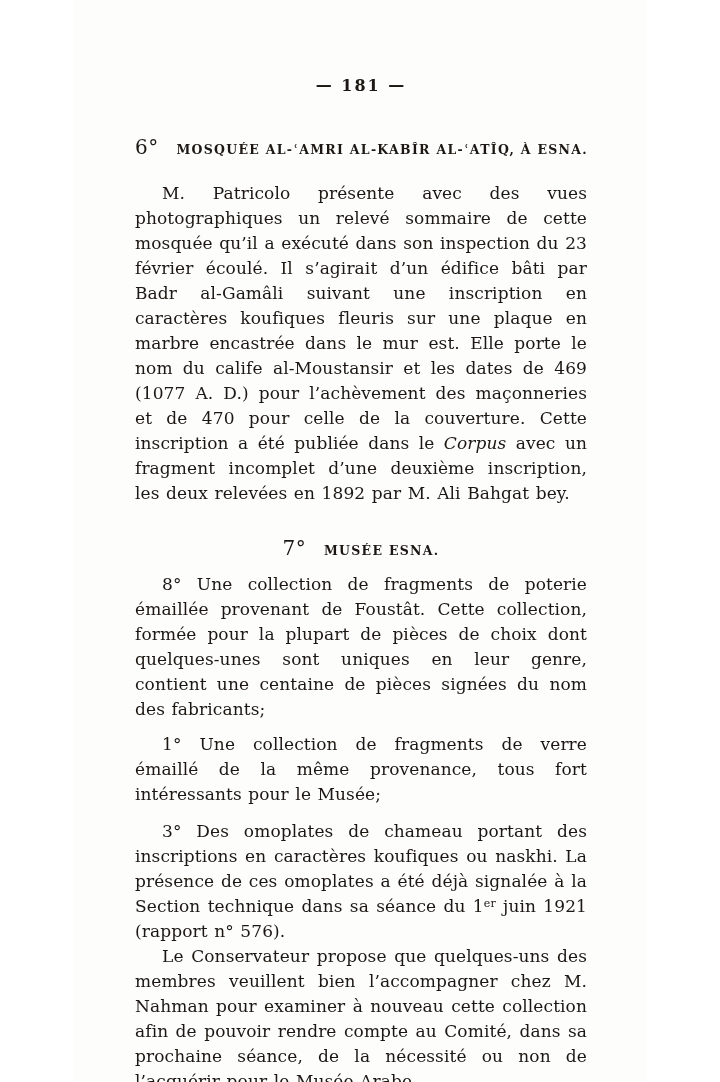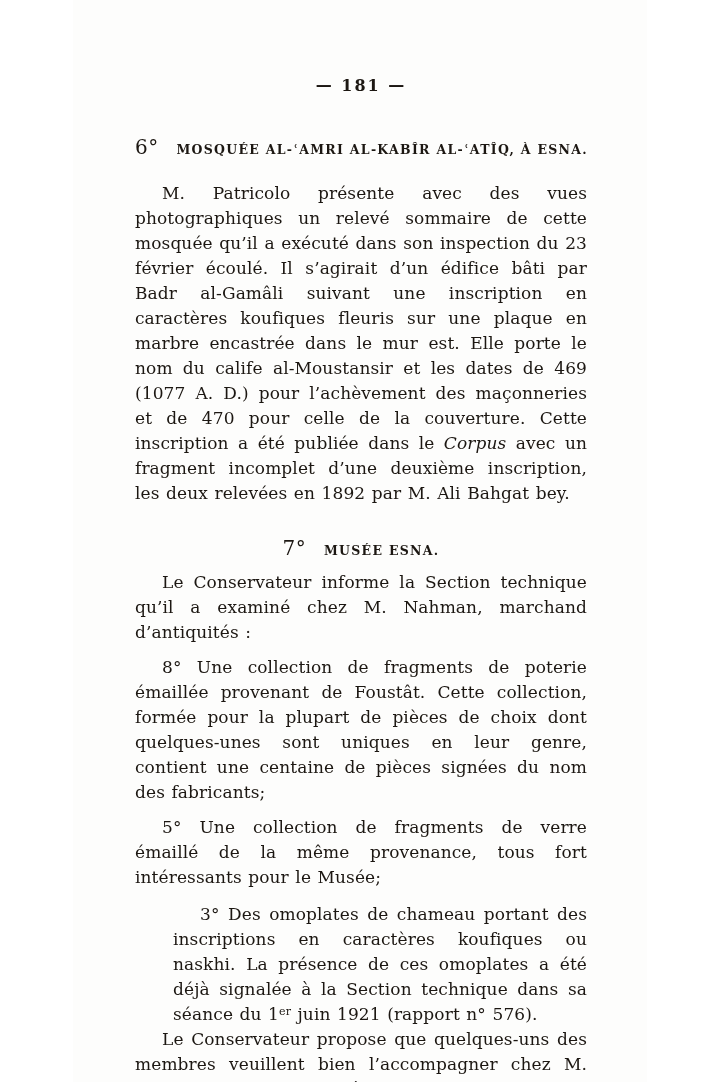--- a/index.html
+++ b/index.html
@@ -52,21 +52,21 @@
     margin: 0;
     font-size: 17px;
     line-height: 25px;
     text-align: justify;
     text-indent: 27px;
     letter-spacing: 0.1px;
     word-spacing: 1px;
   }
   .mt-s  { margin-top: 8px; }
   .mt-m  { margin-top: 10px; }
-  .mt-l  { margin-top: 12px; margin-left: 38px; }
+  .mt-l  { margin-top: 12px; }
   .mt-xl { margin-top: 18px; }
   .mt-fin{ }
   .body-para i { font-style: italic; }
   .body-para sup {
     font-size: 11px;
     line-height: 0;
     vertical-align: 5px;
   }
 </style>
 </head>
@@ -83,23 +83,22 @@
 
   <p class="body-para"><span>M. Patricolo présente avec des vues photographiques un relevé sommaire de cette mosquée qu’il a exécuté dans son inspection du 23 février écoulé. Il s’agirait d’un édifice bâti par Badr al-Gamâli suivant une inscription en caractères koufiques fleuris sur une plaque en marbre encastrée dans le mur est. Elle porte le nom du calife al-Moustansir et les dates de 469 (1077 A. D.) pour l’achèvement des maçonneries et de 470 pour celle de la couverture. Cette inscription a été publiée dans le </span><i>Corpus</i><span> avec un fragment incomplet d’une deuxième inscription, les deux relevées en 1892 par M. Ali Bahgat bey.</span></p>
 
 
   <h2 class="sec-heading sec-heading-7">
     <span class="sec-num">7°</span>
     <span class="sec-title">MUSÉE ESNA.</span>
   </h2>
 
 
-  <p class="body-para mt-s">Le Conservateur informe la Section technique qu’il a examiné chez M. Nahman, marchand d’antiquités&nbsp;:</p>
 
   <p class="body-para mt-m">8° Une collection de fragments de poterie émaillée provenant de Foustât. Cette collection, formée pour la plupart de pièces de choix dont quelques-unes sont uniques en leur genre, contient une centaine de pièces signées du nom des fabricants;</p>
 
-  <p class="body-para mt-m">5° Une collection de fragments de verre émaillé de la même provenance, tous fort intéressants pour le Musée;</p>
+  <p class="body-para mt-m">1° Une collection de fragments de verre émaillé de la même provenance, tous fort intéressants pour le Musée;</p>
 
   <p class="body-para mt-l"><span>3° Des omoplates de chameau portant des inscriptions en caractères koufiques ou naskhi. La présence de ces omoplates a été déjà signalée à la Section technique dans sa séance du 1</span><sup>er</sup><span> juin 1921 (rapport n° 576).</span></p>
 
   <p class="body-para mt-fin">Le Conservateur propose que quelques-uns des membres veuillent bien l’accompagner chez M. Nahman pour examiner à nouveau cette collection afin de pouvoir rendre compte au Comité, dans sa prochaine séance, de la nécessité ou non de l’acquérir pour le Musée Arabe.</p>
 
 </div>
 
 </body></html>

